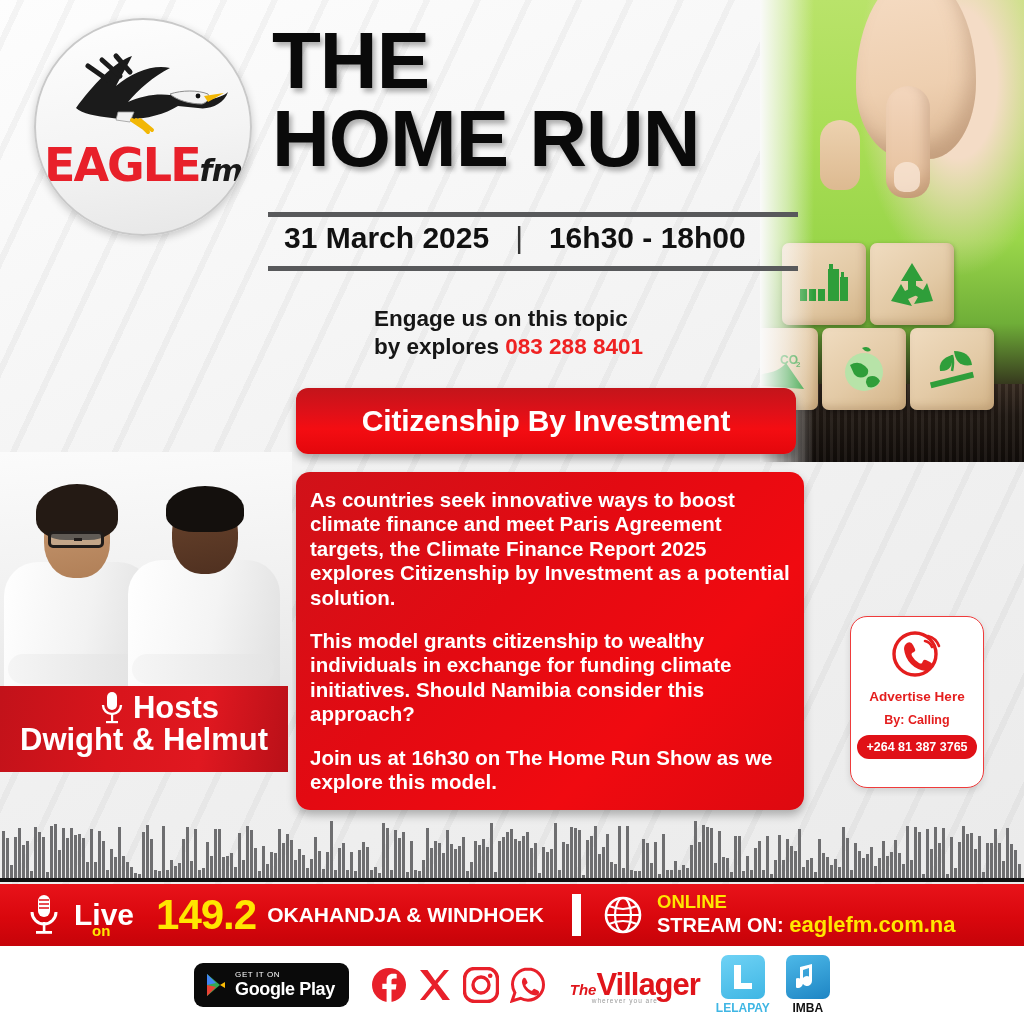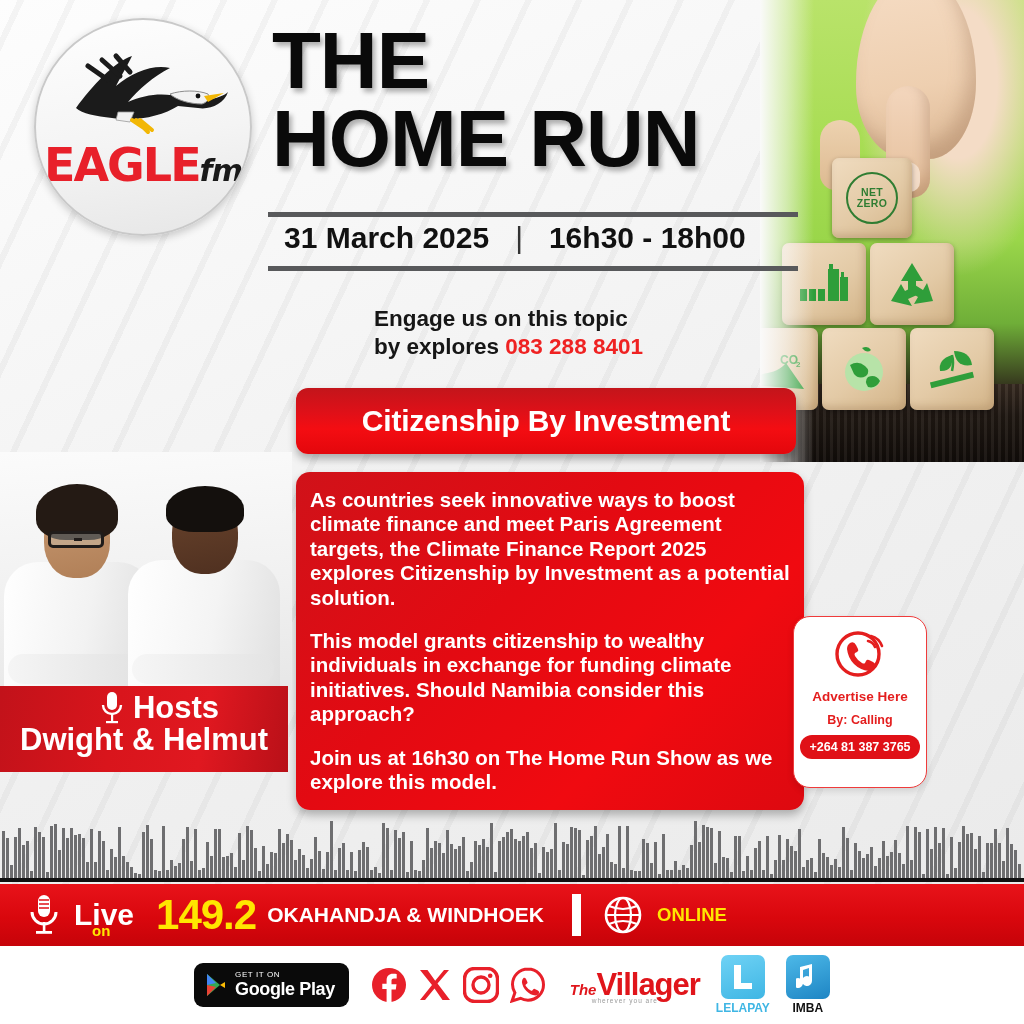--- a/index.html
+++ b/index.html
@@ -165,21 +165,21 @@
     color:#fff; text-align:center; padding-top:4px;
   }
   .hosts-banner .row1 {
     display:flex; align-items:center; justify-content:center; gap:10px;
     font-size:31px; font-weight:bold;padding-left:32px;
   }
   .hosts-banner .row2 { font-size:31px; font-weight:bold; margin-top:-4px; }
 
   
   .advert {
-    position:absolute; left:793px; top:616px; width:134px; height:172px;
+    position:absolute; left:850px; top:616px; width:134px; height:172px;
     background:#fff; border:1.6px solid #ef3b3b; border-radius:17px;
     box-shadow:0 3px 7px rgba(0,0,0,0.12);
     text-align:center; padding-top:11px;
   }
   .advert .a1 { font-size:13.5px; font-weight:bold; color:#e41e1e; margin-top:5px; }
   .advert .a2 { font-size:12.5px; font-weight:bold; color:#e41e1e; margin-top:9px; }
   .advert .pill {
     margin:8px 6px 0 6px; background:#e01117; color:#fff; border-radius:14px;
     font-size:12.5px; font-weight:bold; padding:5px 2px;
   }
@@ -243,25 +243,20 @@
 
 <div id="poster">
 
   <div class="photo-eco">
     <div class="hand"></div>
     <div class="finger2"></div>
     <div class="finger"></div>
 
     <div class="soil"></div>
 
-    <div class="cube" style="left:72px; top:158px; width:80px; height:80px;">
-      <div class="netzero-ring">
-        <span>NET ZERO</span>
-      </div>
-    </div>
 
     <div class="cube" style="left:22px; top:243px; width:84px; height:82px;">
       <svg width="52" height="42" viewBox="0 0 52 42">
         <rect x="2" y="26" width="7" height="12" fill="#2f9e3a"></rect>
         <rect x="11" y="26" width="7" height="12" fill="#2f9e3a"></rect>
         <rect x="20" y="26" width="7" height="12" fill="#2f9e3a"></rect>
         <rect x="30" y="6" width="11" height="32" fill="#2f9e3a"></rect>
         <rect x="42" y="14" width="8" height="24" fill="#2f9e3a"></rect>
         <rect x="31" y="1" width="4" height="5" fill="#2f9e3a"></rect>
         <rect x="43" y="9" width="3" height="5" fill="#2f9e3a"></rect>
@@ -663,20 +658,24 @@
     <div class="city">OKAHANDJA &amp; WINDHOEK</div>
     <div class="divider"></div>
     <svg class="globe" width="40" height="40" viewBox="0 0 40 40">
       <circle cx="20" cy="20" r="17" fill="none" stroke="#fff" stroke-width="2.6"></circle>
       <ellipse cx="20" cy="20" rx="8" ry="17" fill="none" stroke="#fff" stroke-width="2.2"></ellipse>
       <line x1="3" y1="20" x2="37" y2="20" stroke="#fff" stroke-width="2.2"></line>
       <path d="M6 11 q14 6 28 0 M6 29 q14 -6 28 0" fill="none" stroke="#fff" stroke-width="2.2"></path>
     </svg>
     <div class="online">
       <div class="l1">ONLINE</div>
+      <div class="l2">
+        <span>STREAM ON:</span>
+        <b>eaglefm.com.na</b>
+      </div>
     </div>
   </div>
 
   <div class="footer">
 
     <div class="storebadge">
       <svg width="22" height="24" viewBox="0 0 22 24">
         <path d="M2 1 L15 12 L2 23 Z" fill="#34a853"></path>
         <path d="M2 1 L15 12 L2 23 Z" fill="url(#gp)" opacity="0"></path>
         <path d="M2 1 L11 10 L2 12 Z" fill="#4285f4"></path>

